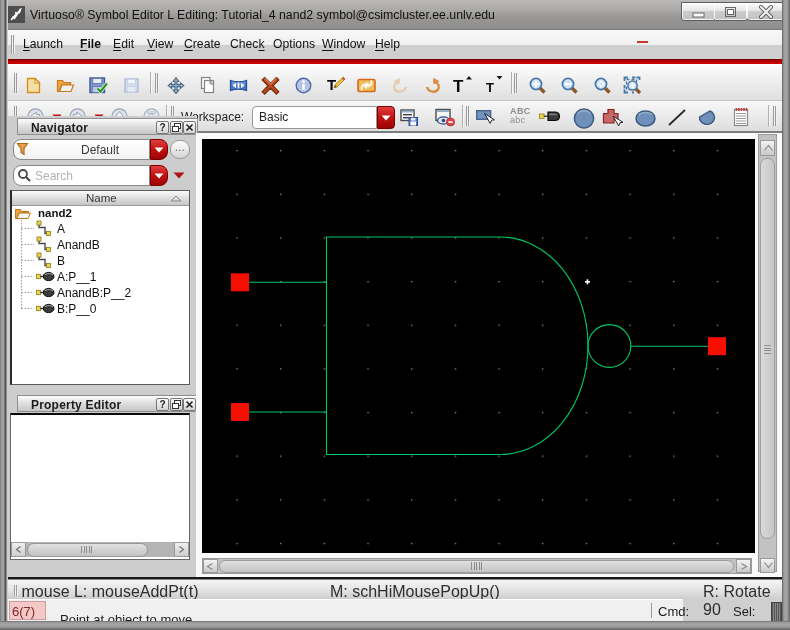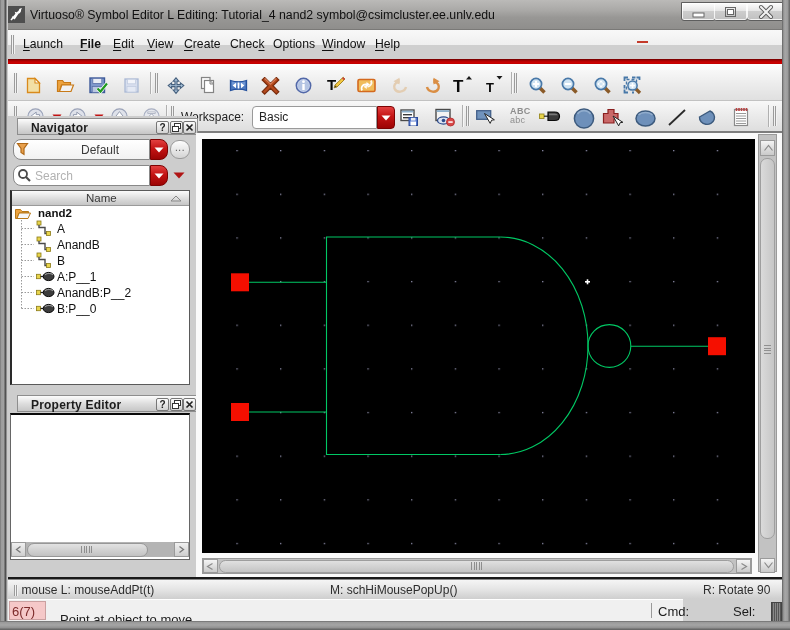--- a/index.html
+++ b/index.html
@@ -32,21 +32,21 @@
   
   #dock{left:8px;top:116px;width:188px;height:526px;background:#cdcdcd;}
   .phead{left:9px;width:181px;height:17px;background:linear-gradient(180deg,#fcfcfc 0,#dedede 50%,#c6c6c6 100%);border:1px solid #8e8e8e;box-sizing:border-box;}
   .phead .t{position:absolute;left:13px;top:2px;font-size:12px;font-weight:bold;color:#1c1c1c;letter-spacing:0.2px;}
   .hb{position:absolute;top:1.5px;width:13px;height:13px;background:linear-gradient(180deg,#fbfbfb,#d2d2d2);border:1px solid #777;border-radius:2px;box-sizing:border-box;text-align:center;font-size:10px;font-weight:bold;color:#222;line-height:11px;}
   
   .cfield{position:absolute;background:#fff;border:1px solid #888;box-sizing:border-box;}
   .cbtn{position:absolute;background:linear-gradient(180deg,#e24040 0,#c41414 45%,#9c0404 100%);border:1px solid #7c0202;box-sizing:border-box;}
   
   #statusA{left:8px;top:577px;width:774px;height:22px;background:linear-gradient(180deg,#191919 0,#191919 2px,#f5f5f5 3px,#e3e3e3 60%,#cecece 100%);}
-  #statusA .s{position:absolute;top:6px;font-size:12px;color:#2d2d2d;}
+  #statusA .s{position:absolute;top:6px;font-size:16px;color:#2d2d2d;}
   #statusB{left:8px;top:599px;width:675px;height:22px;background:#f0f0f0;border-top:1px solid #fff;}
   #statusB .s{position:absolute;top:4px;font-size:13px;color:#1c1c1c;}
   text{font-family:"Liberation Sans",sans-serif;}
 </style>
 </head>
 <body>
 <div id="win">
 
   <div class="abs" id="title">
     <svg id="ticon" class="abs" viewBox="0 0 17 17">

